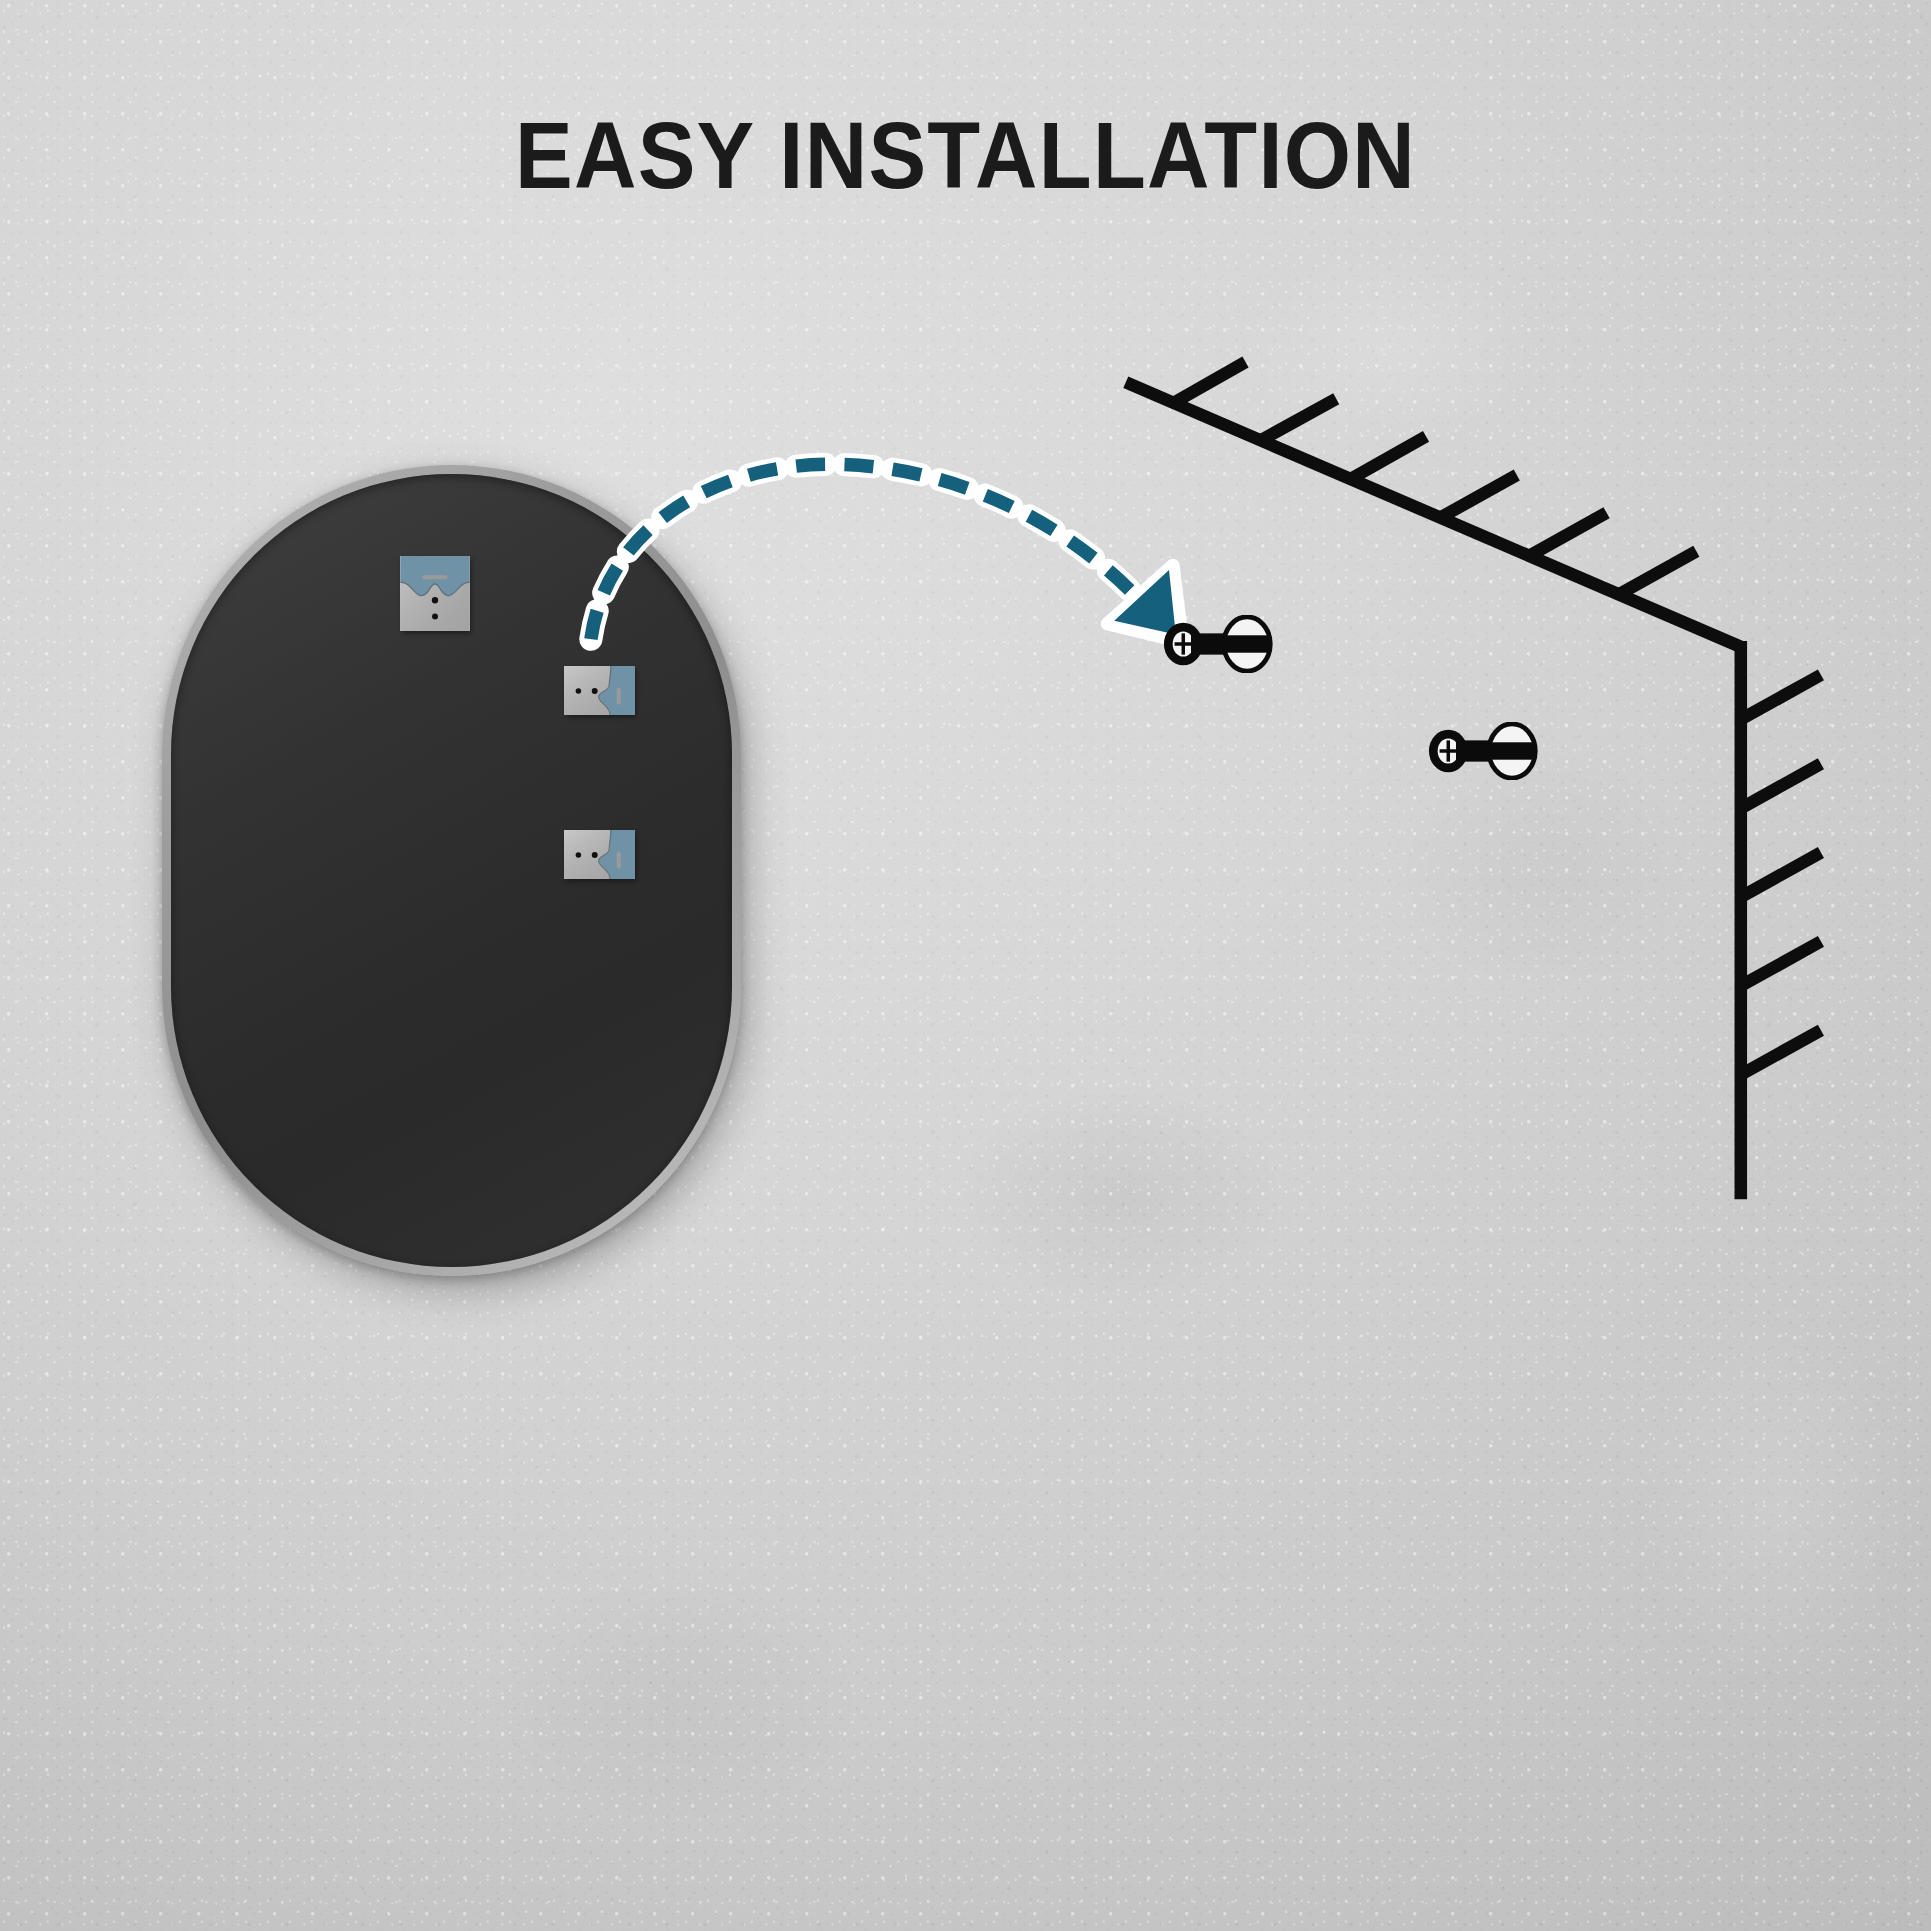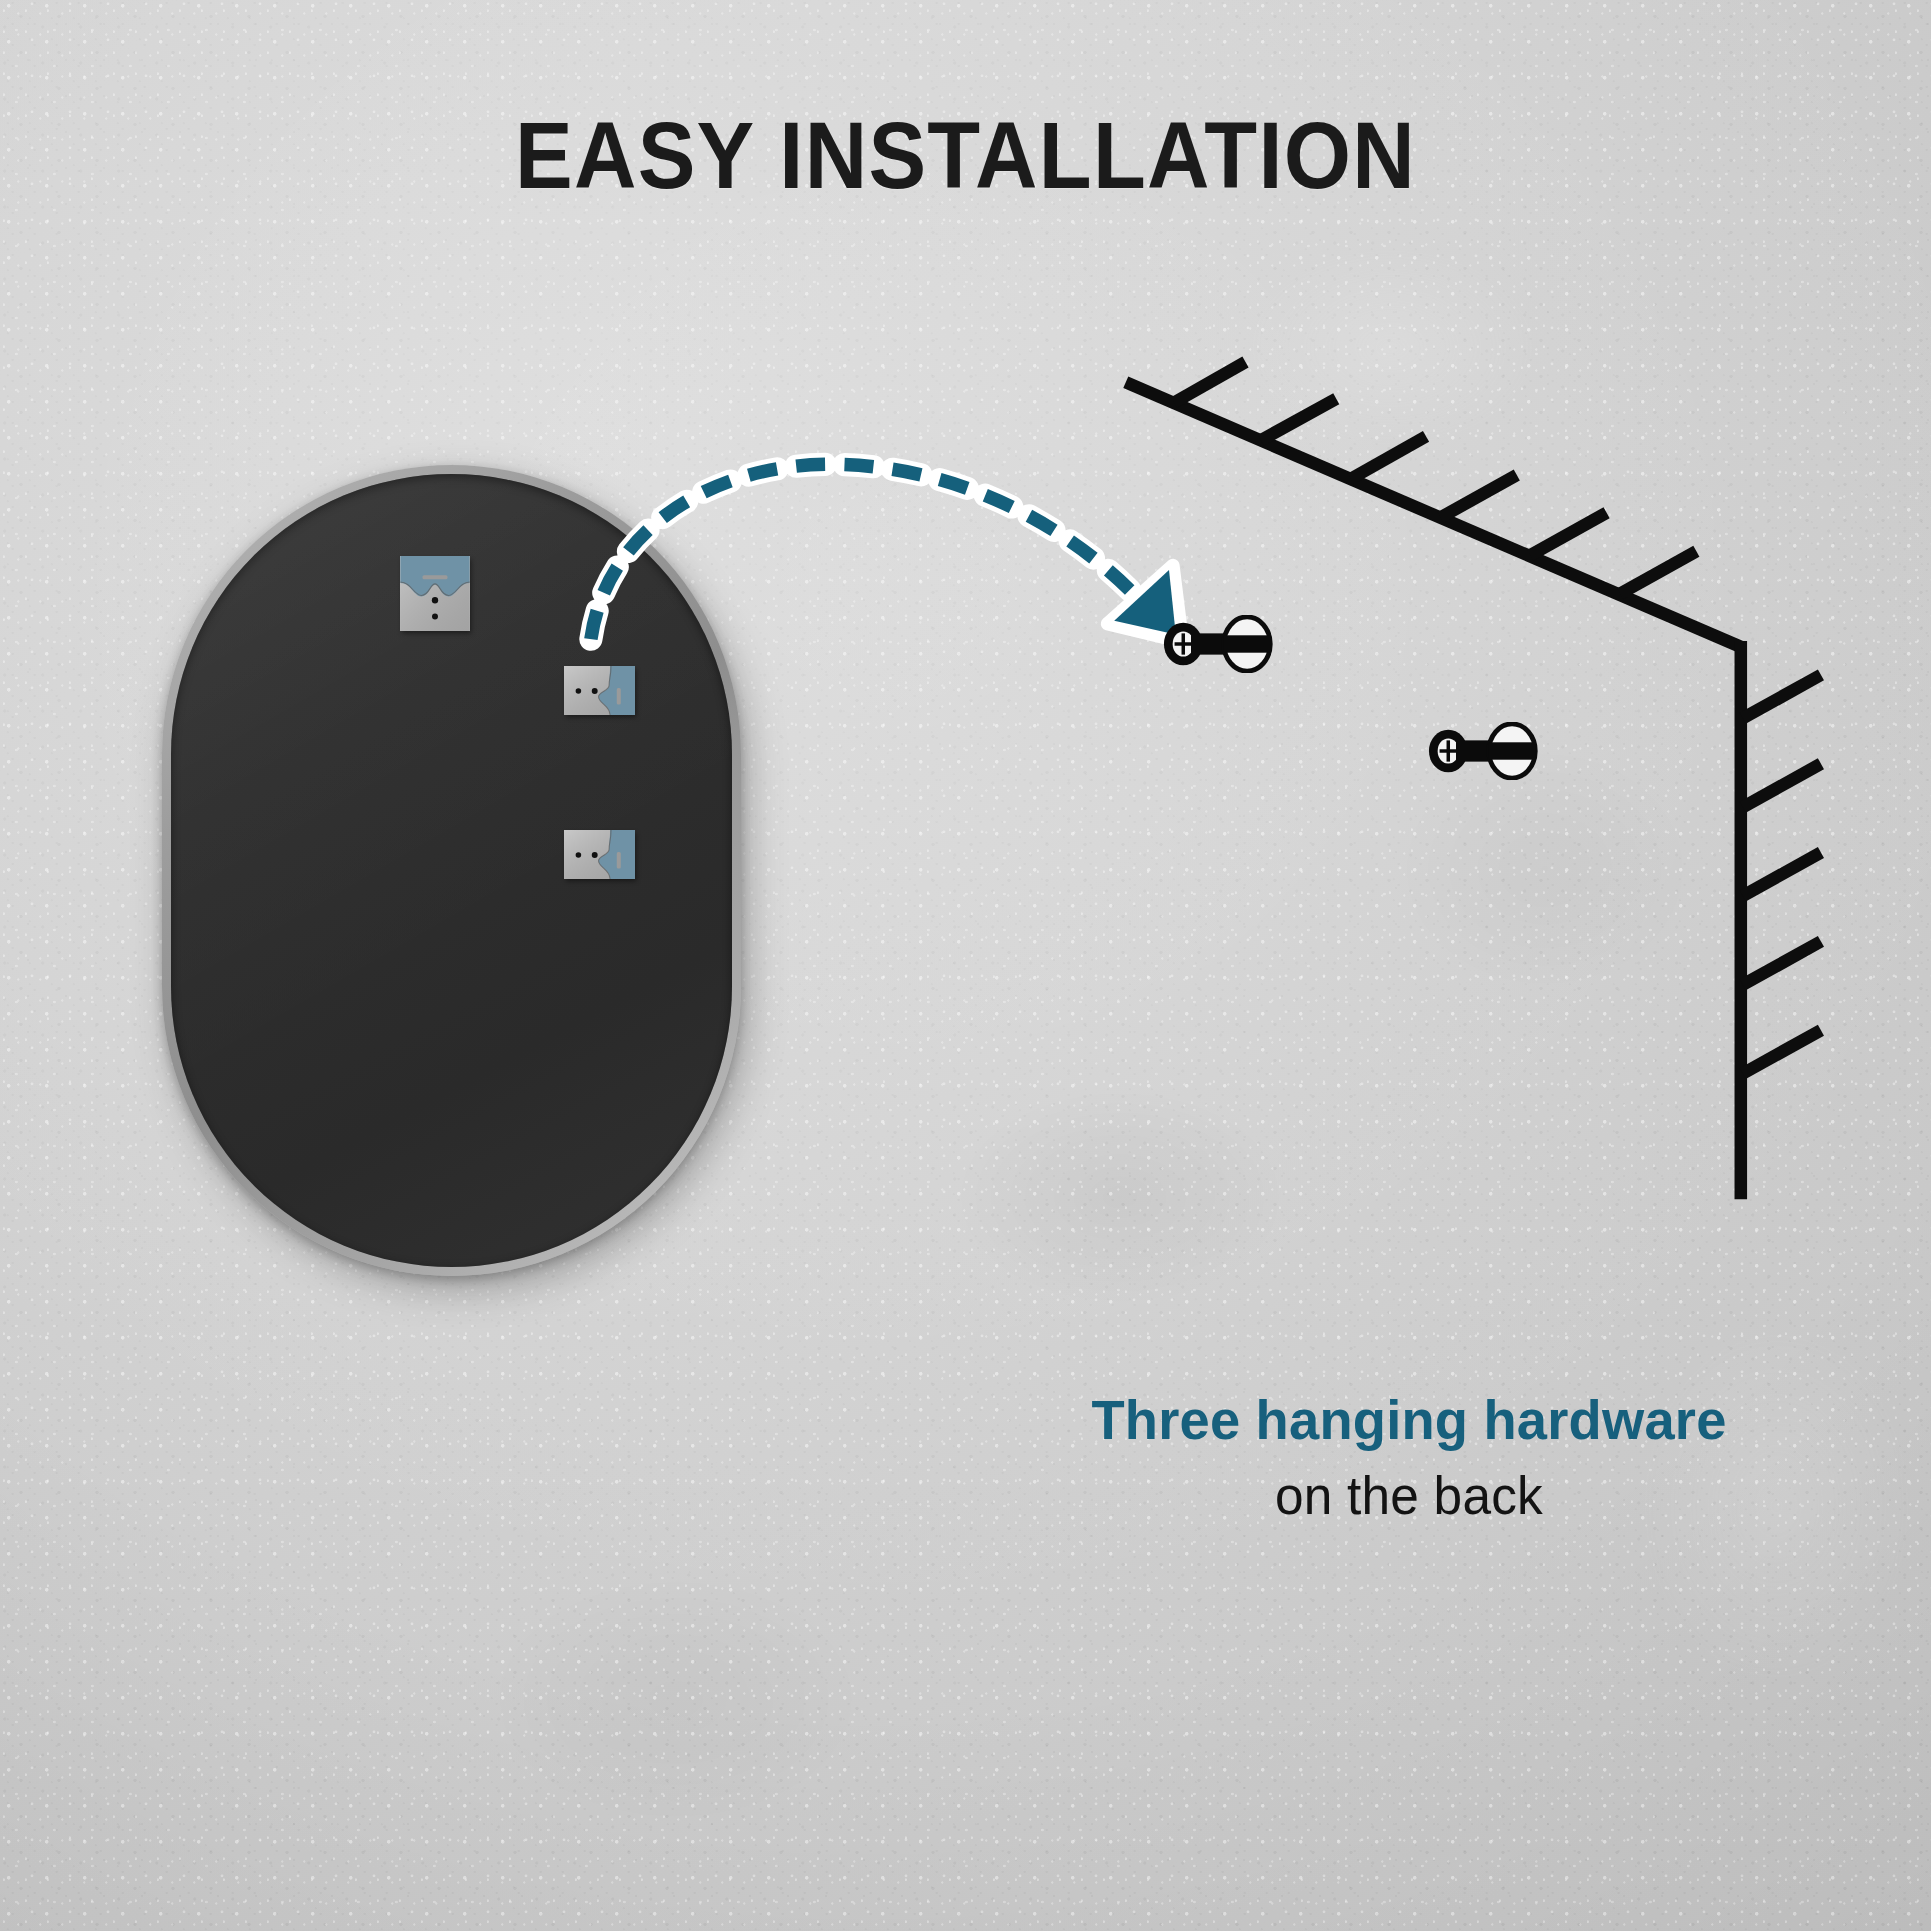--- a/index.html
+++ b/index.html
@@ -315,19 +315,15 @@
       <ellipse cx="22" cy="30" rx="20" ry="22" fill="#0b0b0b"></ellipse>
       <ellipse cx="22" cy="30" rx="11" ry="13" fill="#f4f4f4"></ellipse>
       <rect x="13" y="28.2" width="18" height="3.6" fill="#0b0b0b"></rect>
       <rect x="20.2" y="19" width="3.6" height="22" fill="#0b0b0b"></rect>
       <rect x="30" y="19" width="58" height="22" fill="#0b0b0b"></rect>
       <ellipse cx="88" cy="30" rx="24" ry="28" fill="#f4f4f4" stroke="#0b0b0b" stroke-width="5"></ellipse>
       <rect x="64" y="21" width="48" height="18" fill="#0b0b0b"></rect>
     </svg>
   </div>
 
-  <div class="caption-block">
-    <div class="caption-main">Three hanging hardware</div>
-    <div class="caption-sub">on the back</div>
-  </div>
 
 </div>
 
 
 </body></html>

